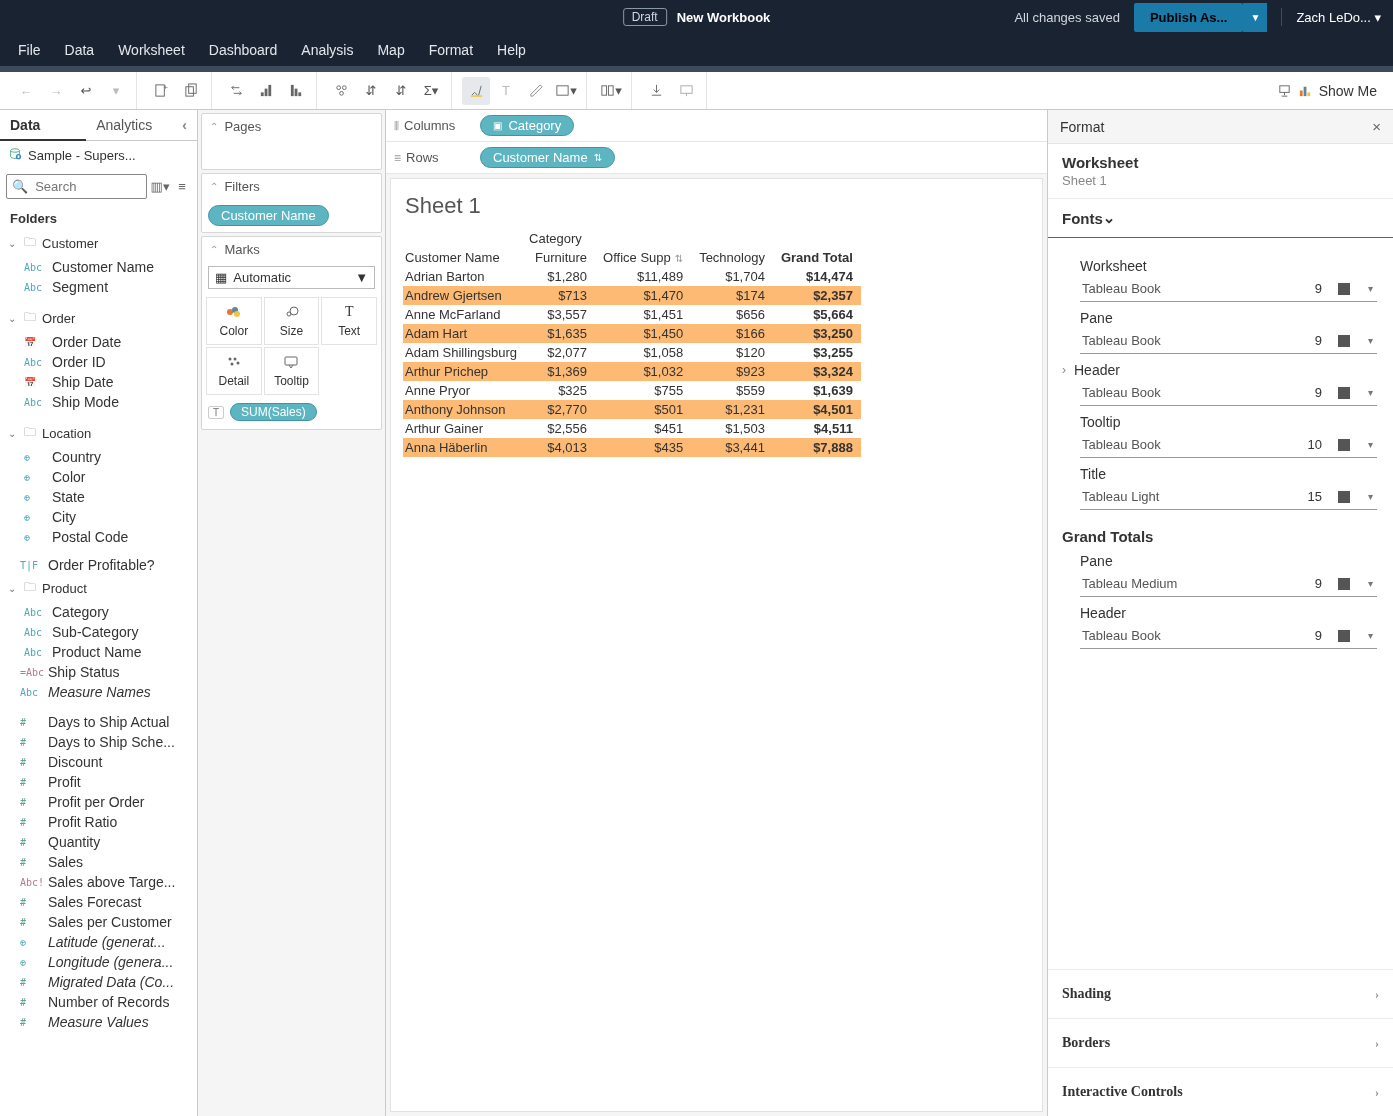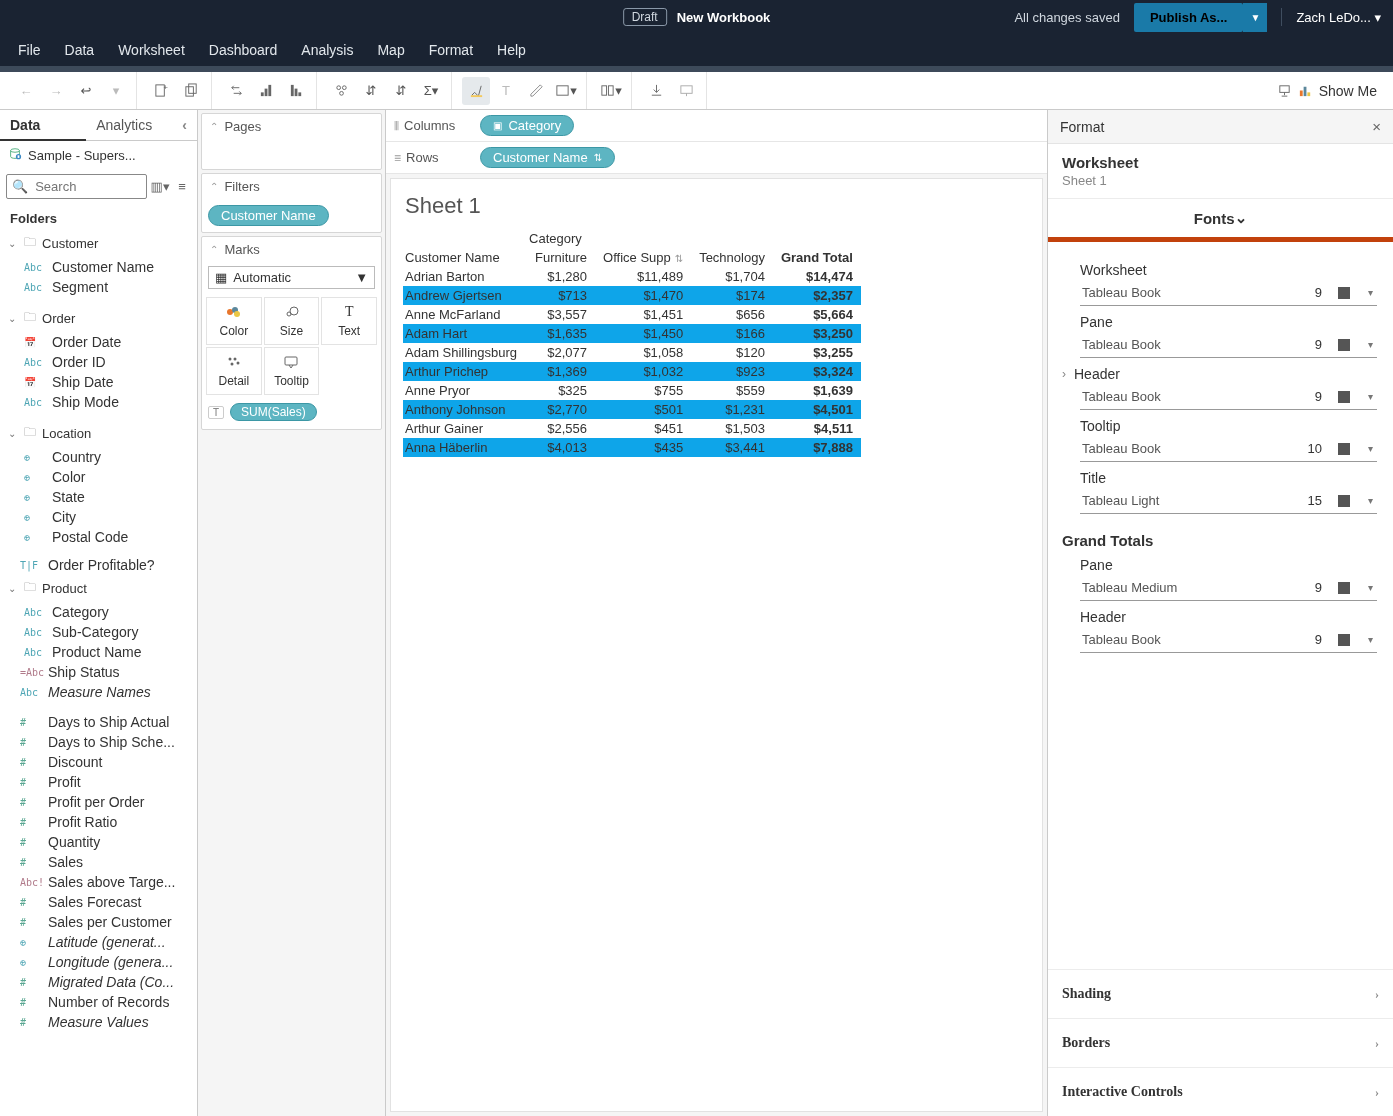--- a/index.html
+++ b/index.html
@@ -97,34 +97,34 @@
   .shelf-row{display:flex;align-items:center;gap:8px;padding:5px 8px;background:#fff;border-bottom:1px solid #e6e6e6;}
   .shelf-label{display:flex;align-items:center;gap:5px;font-size:13px;color:#555;min-width:78px;}
   .shelf-label .ico{color:#999;font-size:12px;}
   .canvas{flex:1;margin:4px;background:#fff;border:1px solid #e2e2e2;padding:10px 12px;overflow:auto;}
   .sheet-title{font-size:22px;font-weight:400;color:#555;margin:4px 0 10px 2px;}
   .xtab{font-size:13px;border-collapse:collapse;}
   .cat-hdr{text-align:center;font-weight:400;padding:2px 4px;}
   .xtab th{font-weight:400;text-align:left;padding:2px 10px 2px 2px;white-space:nowrap;}
   .xtab th.col{text-align:right;padding:2px 8px;}
   .xtab td{text-align:right;padding:2px 8px;font-variant-numeric:tabular-nums;}
-  .xtab tr.odd td, .xtab tr.odd th.rowh{background:#0ea5e9;}
+  .xtab tr.odd td, .xtab tr.odd th.rowh{background:#fdba74;}
   .xtab th.rowh{background:#fff;}
   .xtab td.gt, .xtab th.gt{font-weight:600;}
   .sort-icon{font-size:10px;color:#999;margin-left:4px;}
 
   
   .formatpane{width:346px;border-left:1px solid var(--border);background:#fff;display:flex;flex-direction:column;}
   .fp-hdr{display:flex;align-items:center;justify-content:space-between;padding:8px 12px;background:#f5f5f5;border-bottom:1px solid #e4e4e4;}
   .fp-hdr-title{font-size:14px;}
   .fp-close{cursor:pointer;color:#666;font-size:15px;}
   .fp-sec{padding:10px 14px;border-bottom:1px solid #ececec;}
   .fp-ws-title{font-weight:600;font-size:15px;}
   .fp-ws-sub{color:#888;font-size:13px;margin-top:2px;}
-  .fp-fonts-hdr{display:flex;justify-content:center;align-items:center;padding:10px 14px;border-bottom:5px solid #c2410c;font-weight:600;font-size:15px;}
+  .fp-fonts-hdr{display:flex;justify-content:flex-start;align-items:center;padding:10px 14px;border-bottom:1px solid #c2410c;font-weight:600;font-size:15px;}
   .fp-body{flex:1;overflow-y:auto;padding:12px 16px 6px 32px;}
   .fp-label{font-size:14px;margin:8px 0 4px;}
   .fp-expand{display:flex;align-items:center;gap:8px;}
   .fp-expand .chev3{color:#888;font-size:12px;margin-left:-18px;}
   .font-row{display:flex;align-items:center;gap:16px;border-bottom:1px solid #999;padding:3px 2px 5px;margin-bottom:4px;}
   .font-name{flex:1;font-size:13px;color:#555;}
   .font-size{font-size:13px;}
   .swatch{width:12px;height:12px;background:#555;display:inline-block;}
   .dd-arrow{font-size:10px;color:#777;padding:0 2px;cursor:pointer;}
   .fp-gt-hdr{font-weight:600;font-size:15px;margin:18px 0 6px -18px;}

